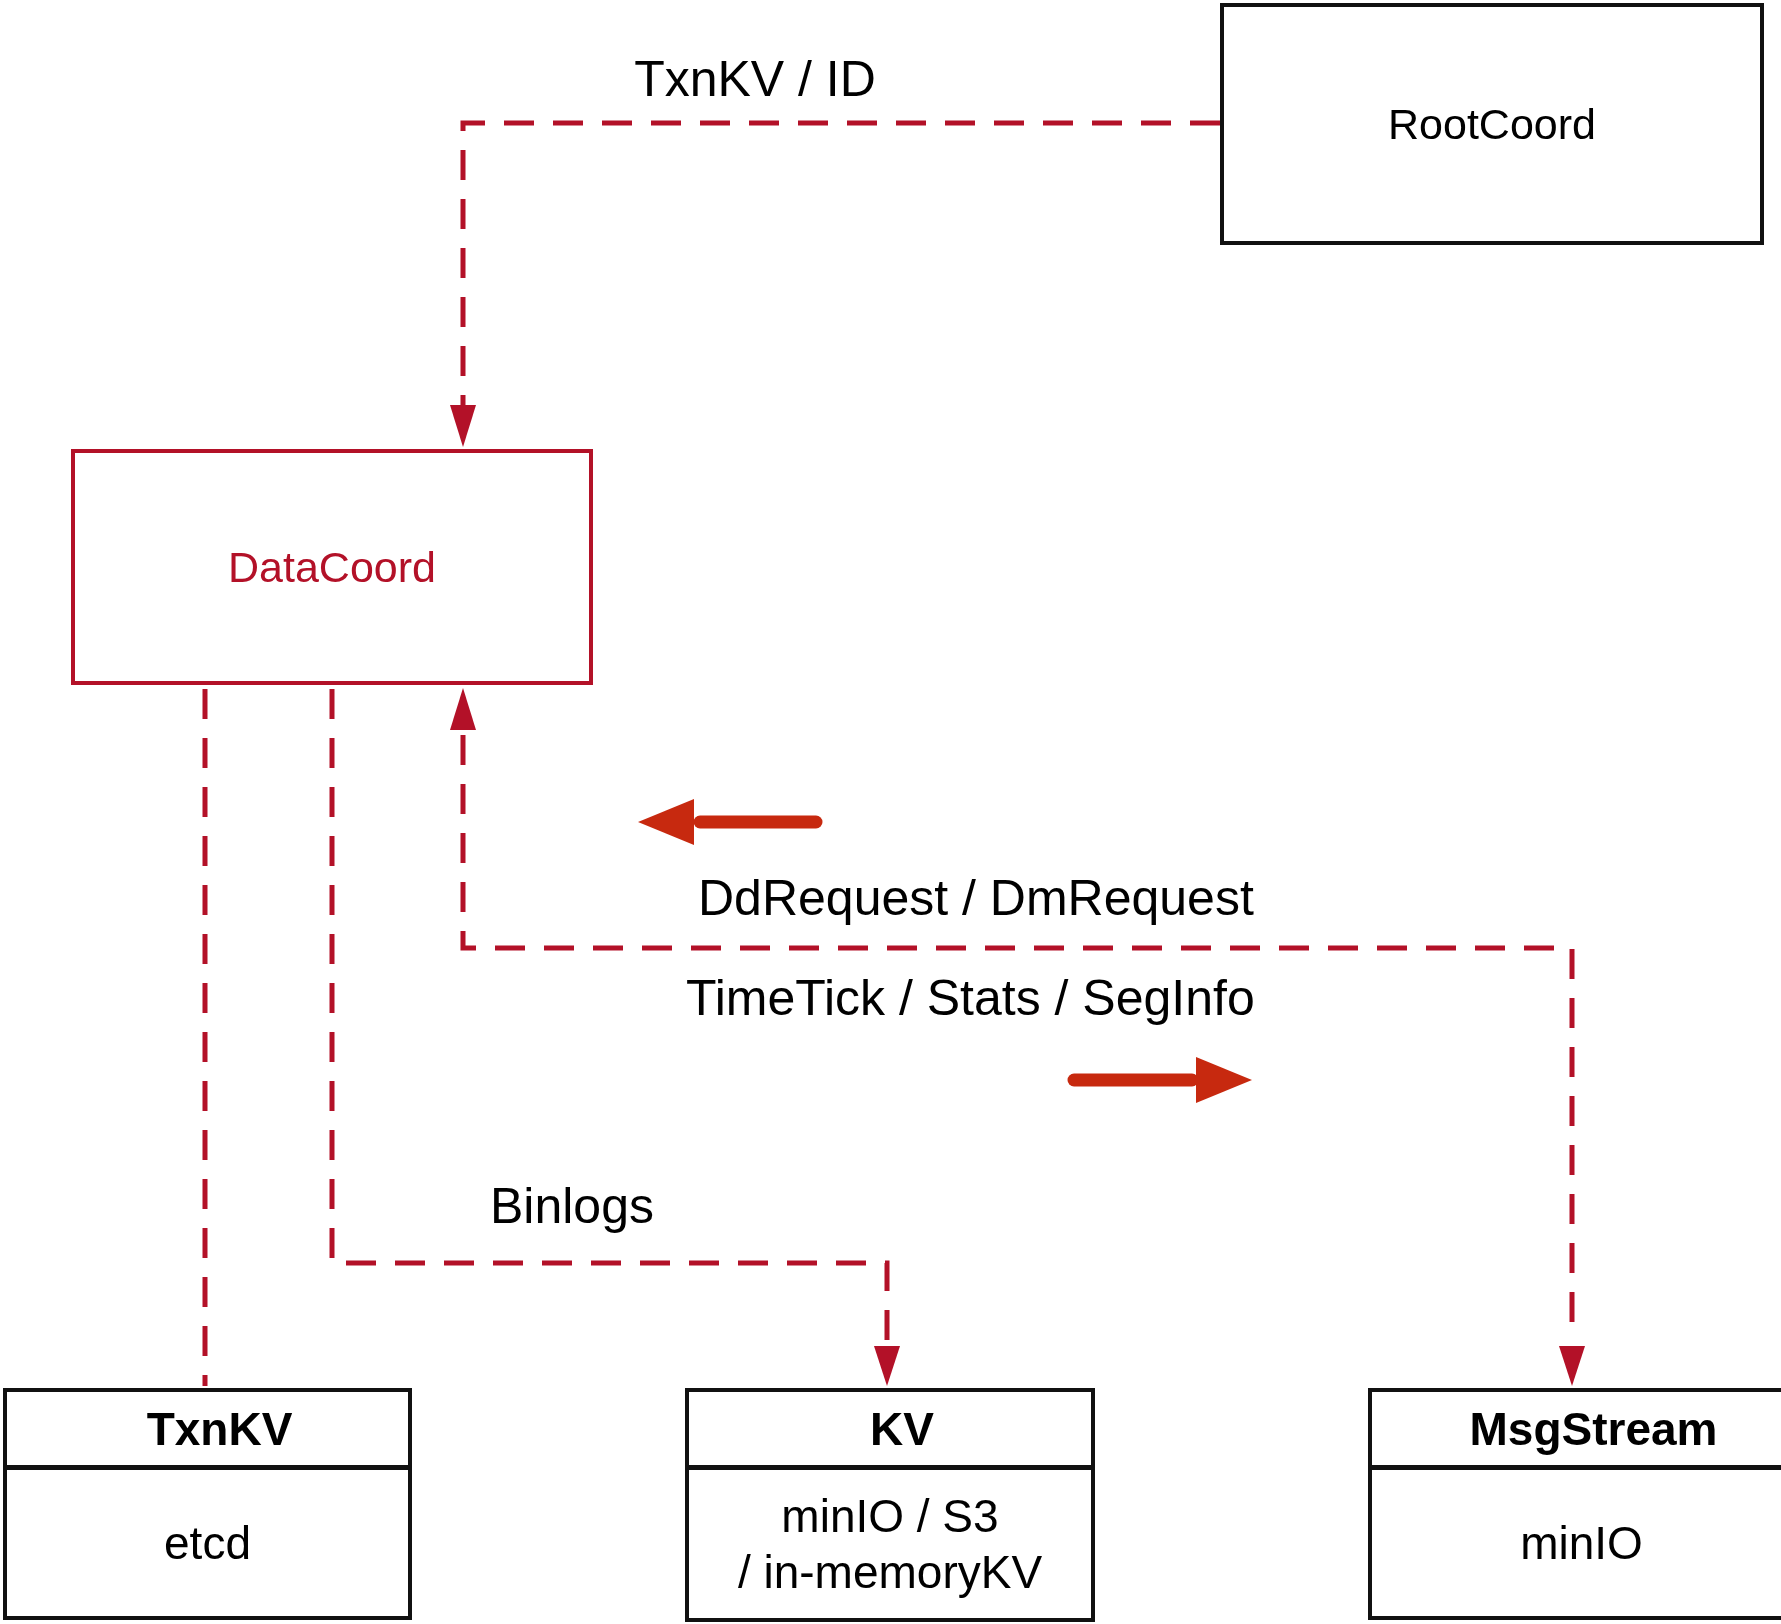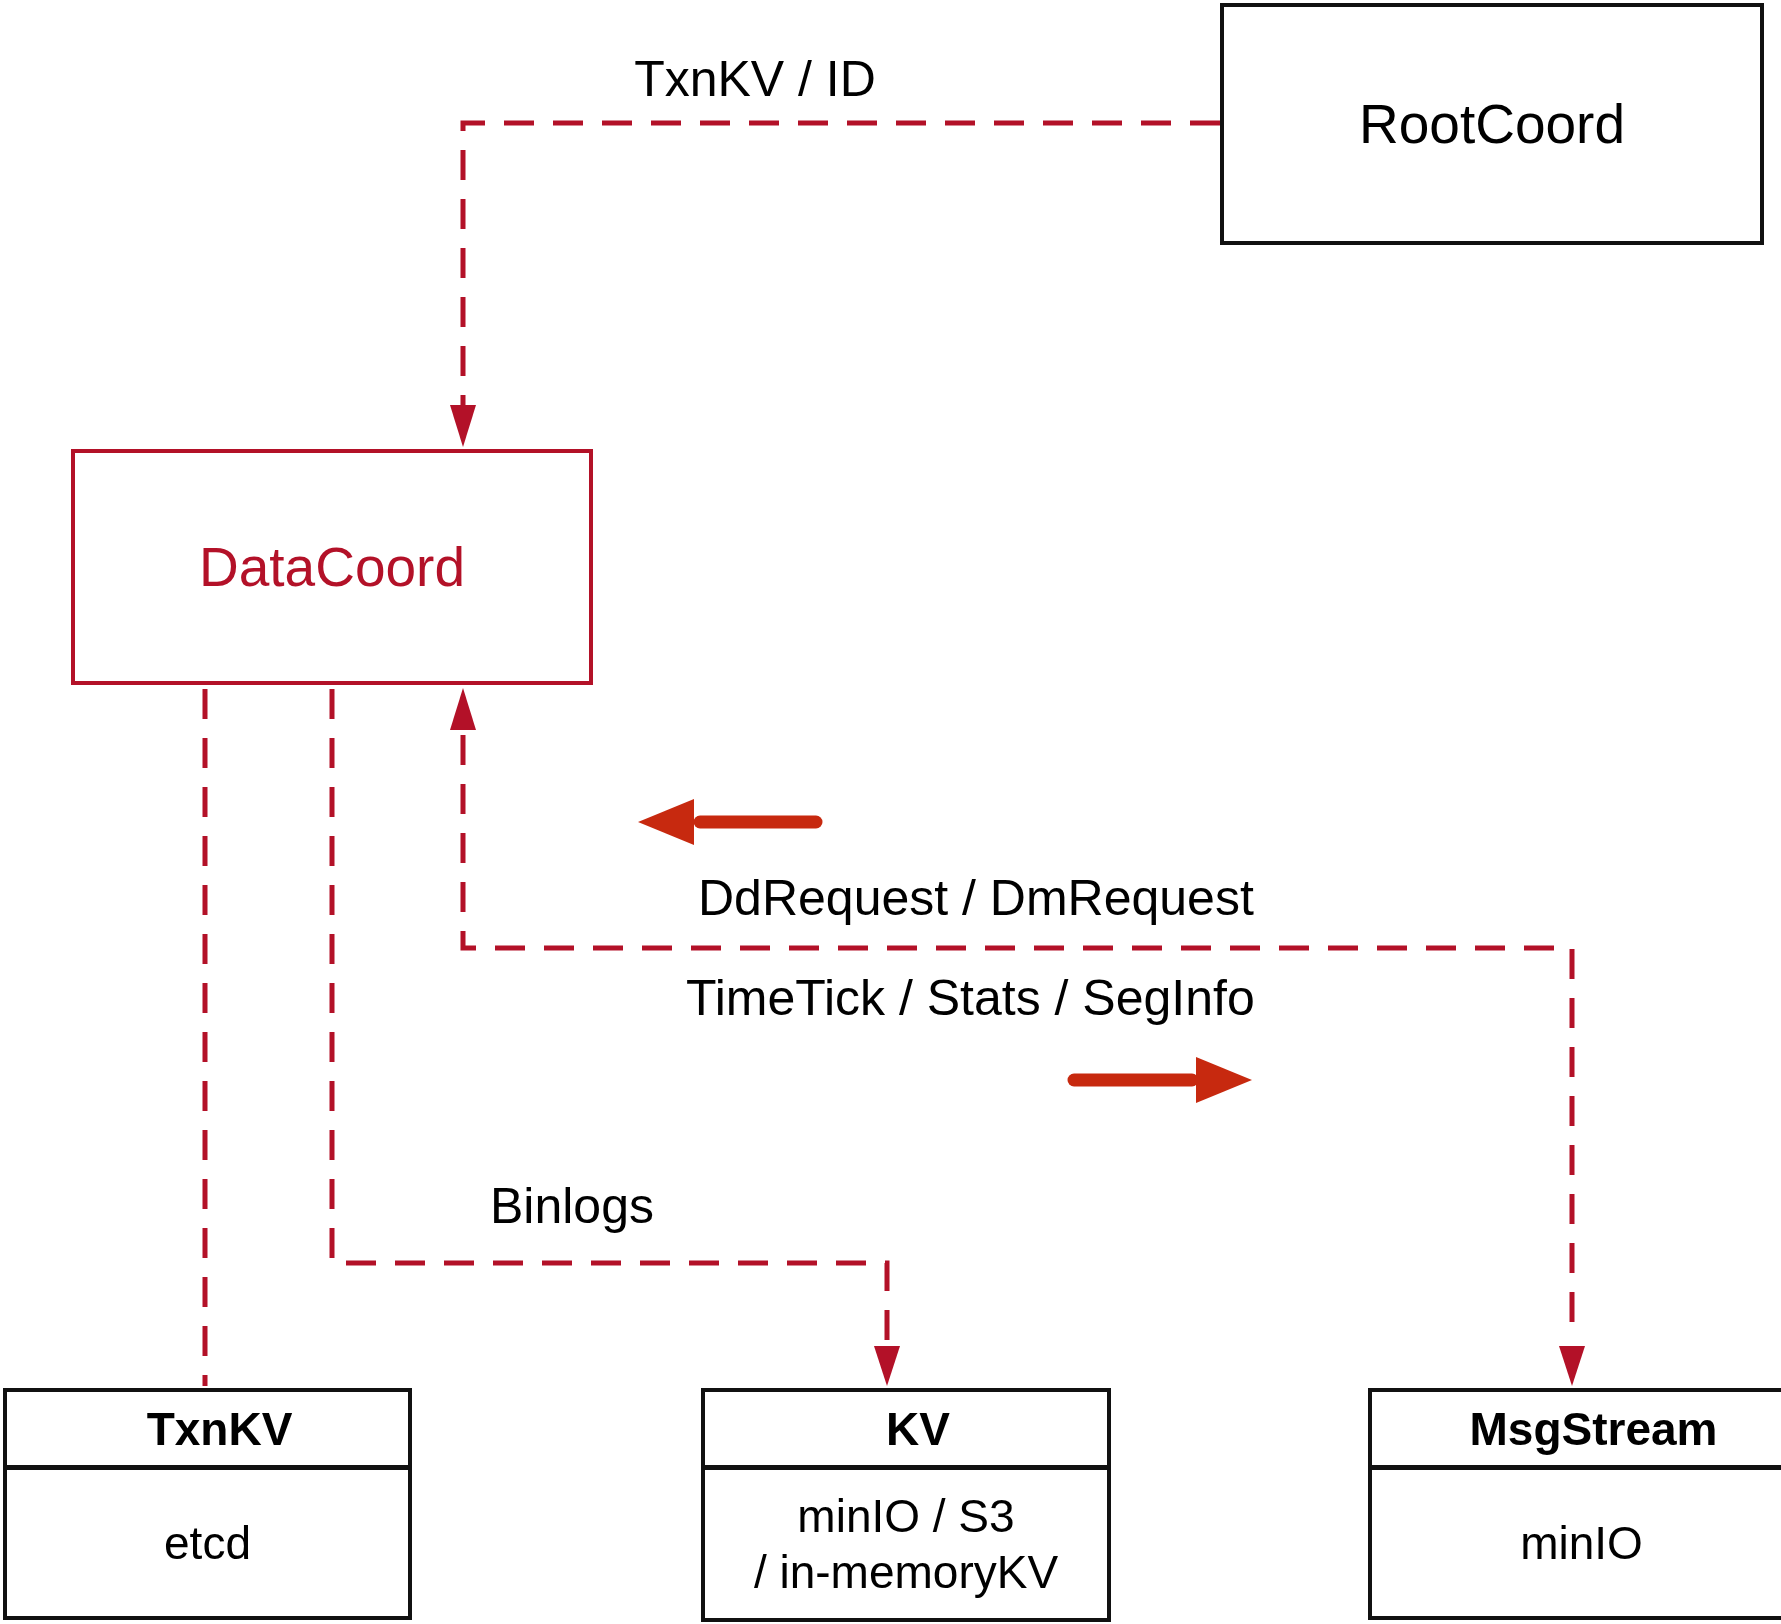--- a/index.html
+++ b/index.html
@@ -32,21 +32,21 @@
 
   
   .node{
     position:absolute;
     box-sizing:border-box;
     background:#ffffff;
     display:flex;align-items:center;justify-content:center;
   }
   .node.black{border:4px solid var(--ink);color:#000;}
   .node.crimson{border:4px solid var(--crimson);color:var(--crimson);}
-  .big-label{font-size:55px;letter-spacing:0;text-align:right;}
+  .big-label{font-size:43px;letter-spacing:0;text-align:right;}
 
   .store{
     position:absolute;
     box-sizing:border-box;
     border:4px solid var(--ink);
     background:#fff;
     display:flex;flex-direction:column;
   }
   .store .hd{
     box-sizing:border-box;
@@ -109,21 +109,21 @@
       <span class="big-label">DataCoord</span>
     </div>
 
     <div class="store" style="left:3px;top:1388px;width:409px;height:232px;">
       <div class="hd">TxnKV</div>
       <div class="bd">
         <span>etcd</span>
       </div>
     </div>
 
-    <div class="store" style="left:685px;top:1388px;width:410px;height:234px;margin-left:16px;">
+    <div class="store" style="left:685px;top:1388px;width:410px;height:234px;">
       <div class="hd">KV</div>
       <div class="bd">
         <span>minIO / S3</span>
         <span>/ in-memoryKV</span>
       </div>
     </div>
 
     <div class="store" style="left:1368px;top:1388px;width:427px;height:232px;justify-content:flex-end;">
       <div class="hd">MsgStream</div>
       <div class="bd">

